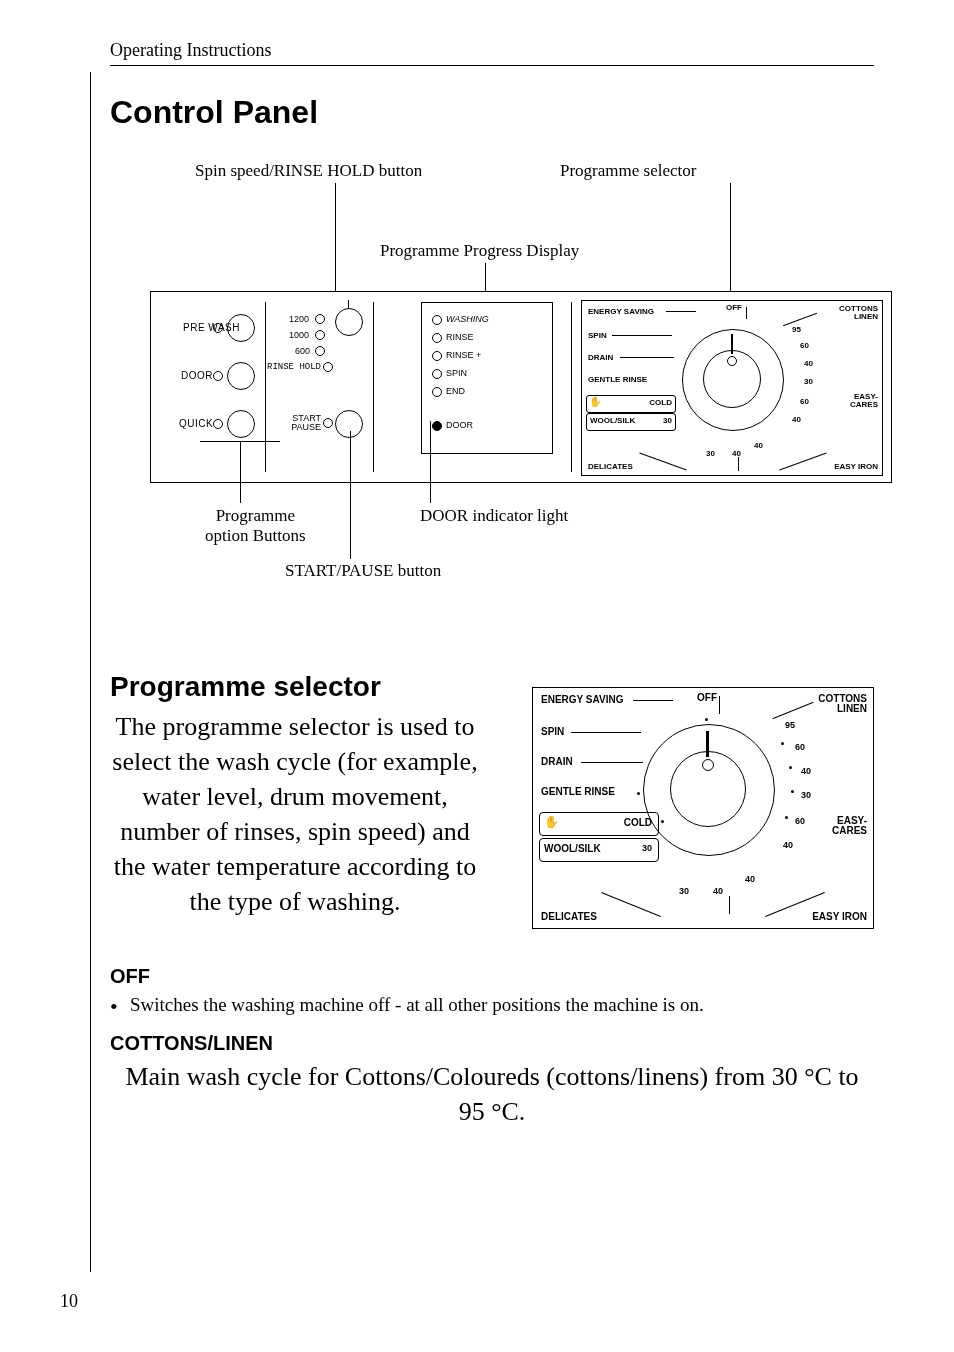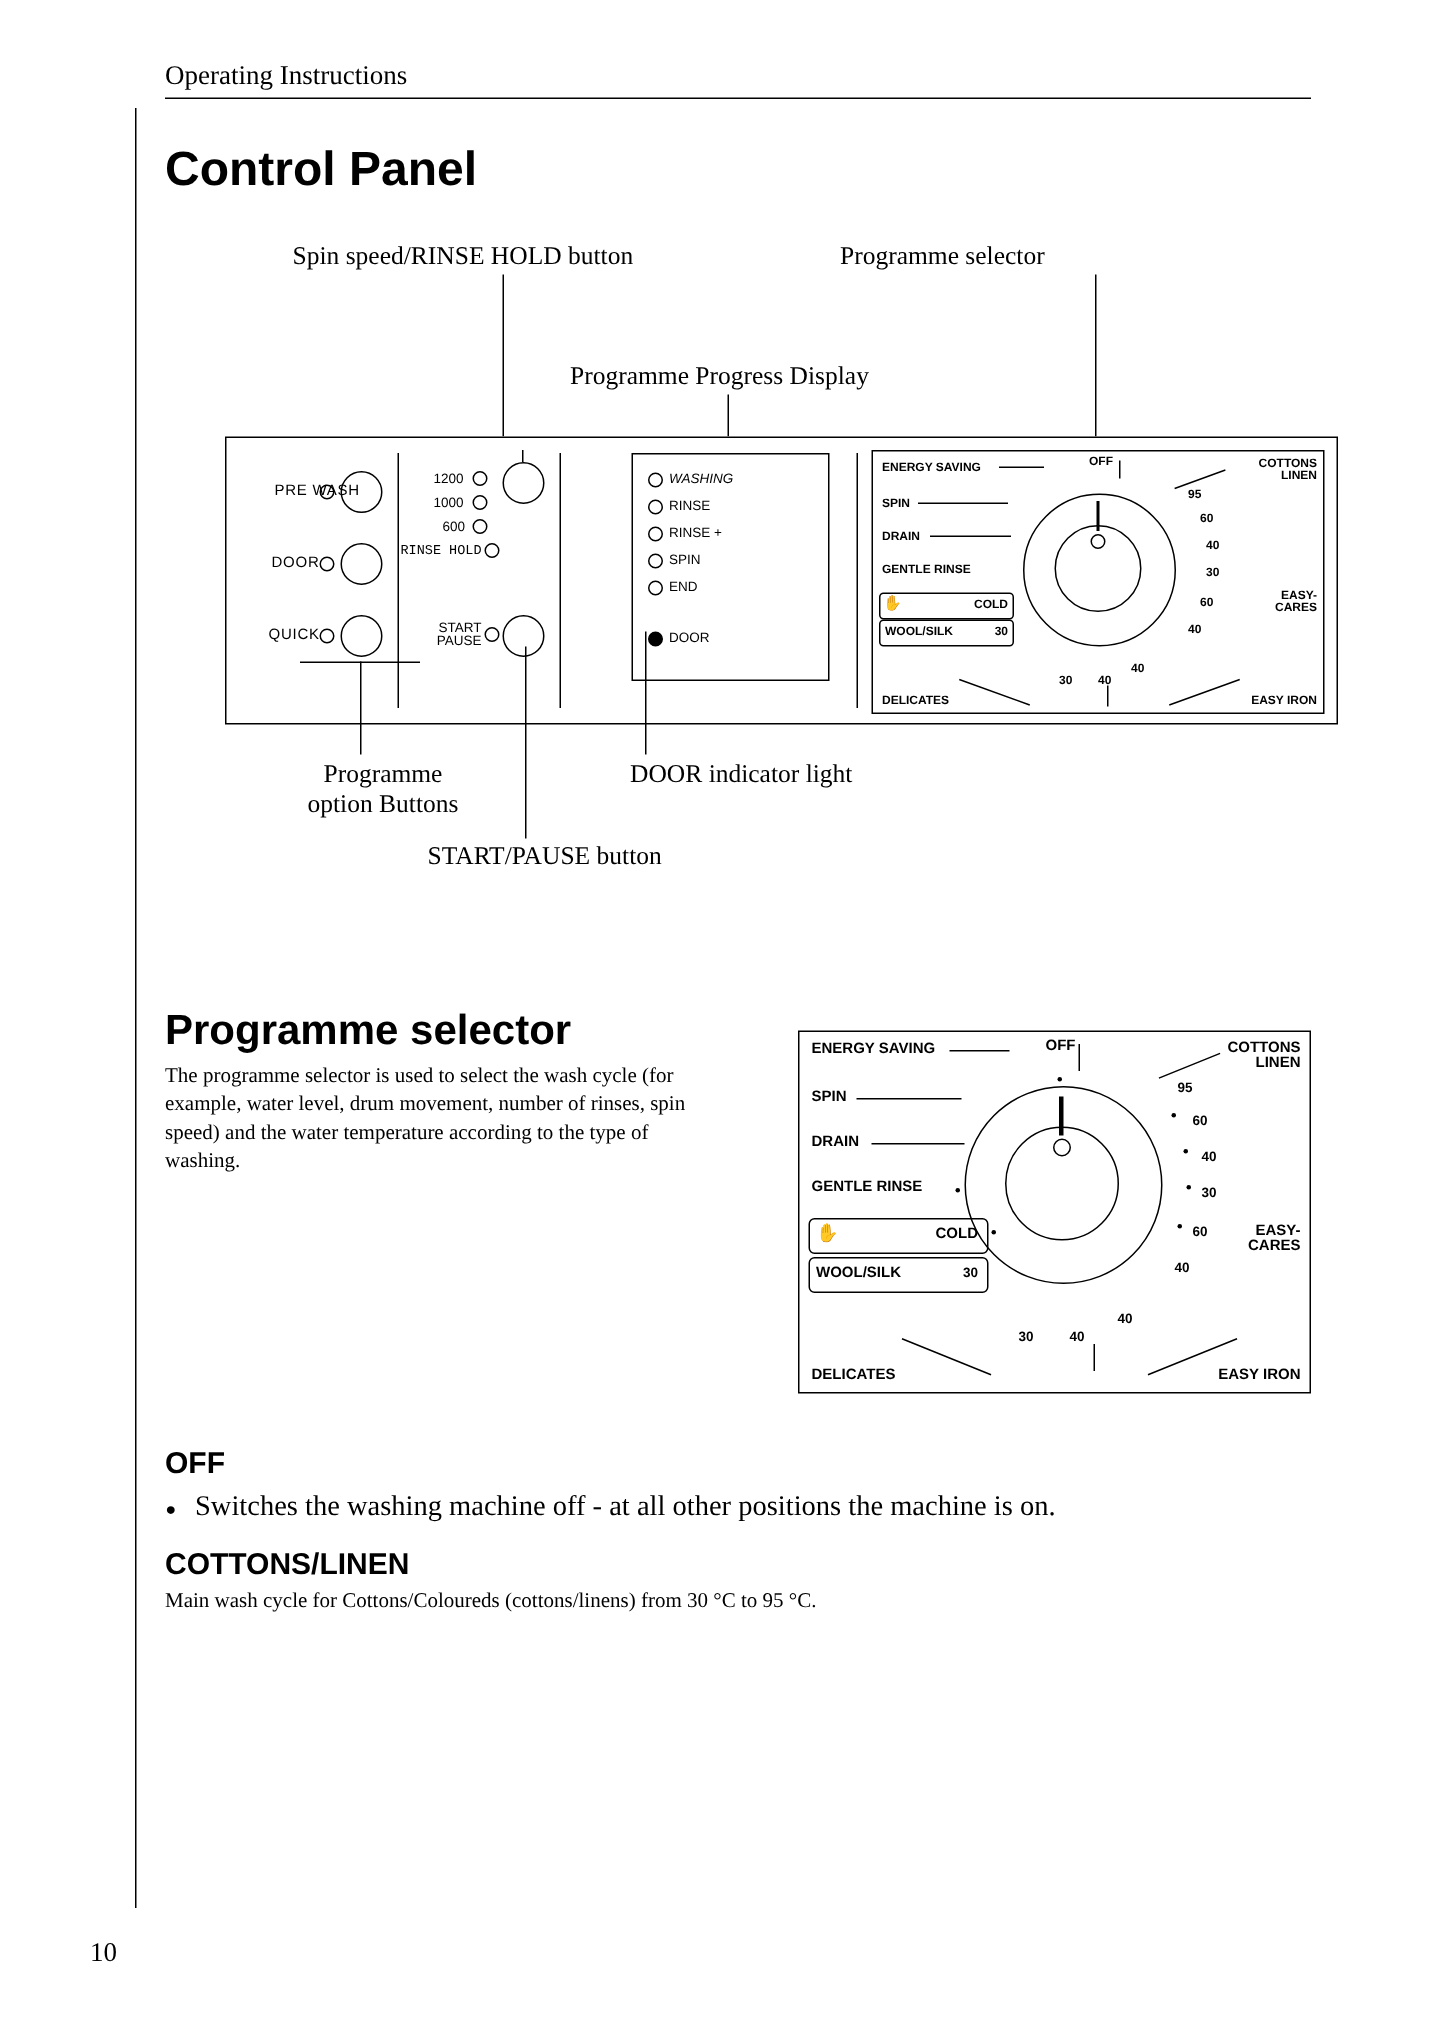--- a/index.html
+++ b/index.html
@@ -45,22 +45,23 @@
     font-family: 'Trebuchet MS', Arial, sans-serif;
     margin: 0 0 6px 0;
   }
   h3 {
     font-size: 20px;
     font-weight: bold;
     font-family: 'Trebuchet MS', Arial, sans-serif;
     margin: 14px 0 4px 0;
   }
   .body-text {
-    font-size: 14px;
+    font-size: 26px;
     line-height: 1.35;
+    text-align: center;
   }
   .bullet-list {
     list-style: none;
     padding: 0;
     margin: 4px 0;
   }
   .bullet-list li {
     font-size: 19px;
     line-height: 1.35;
     padding-left: 20px;

